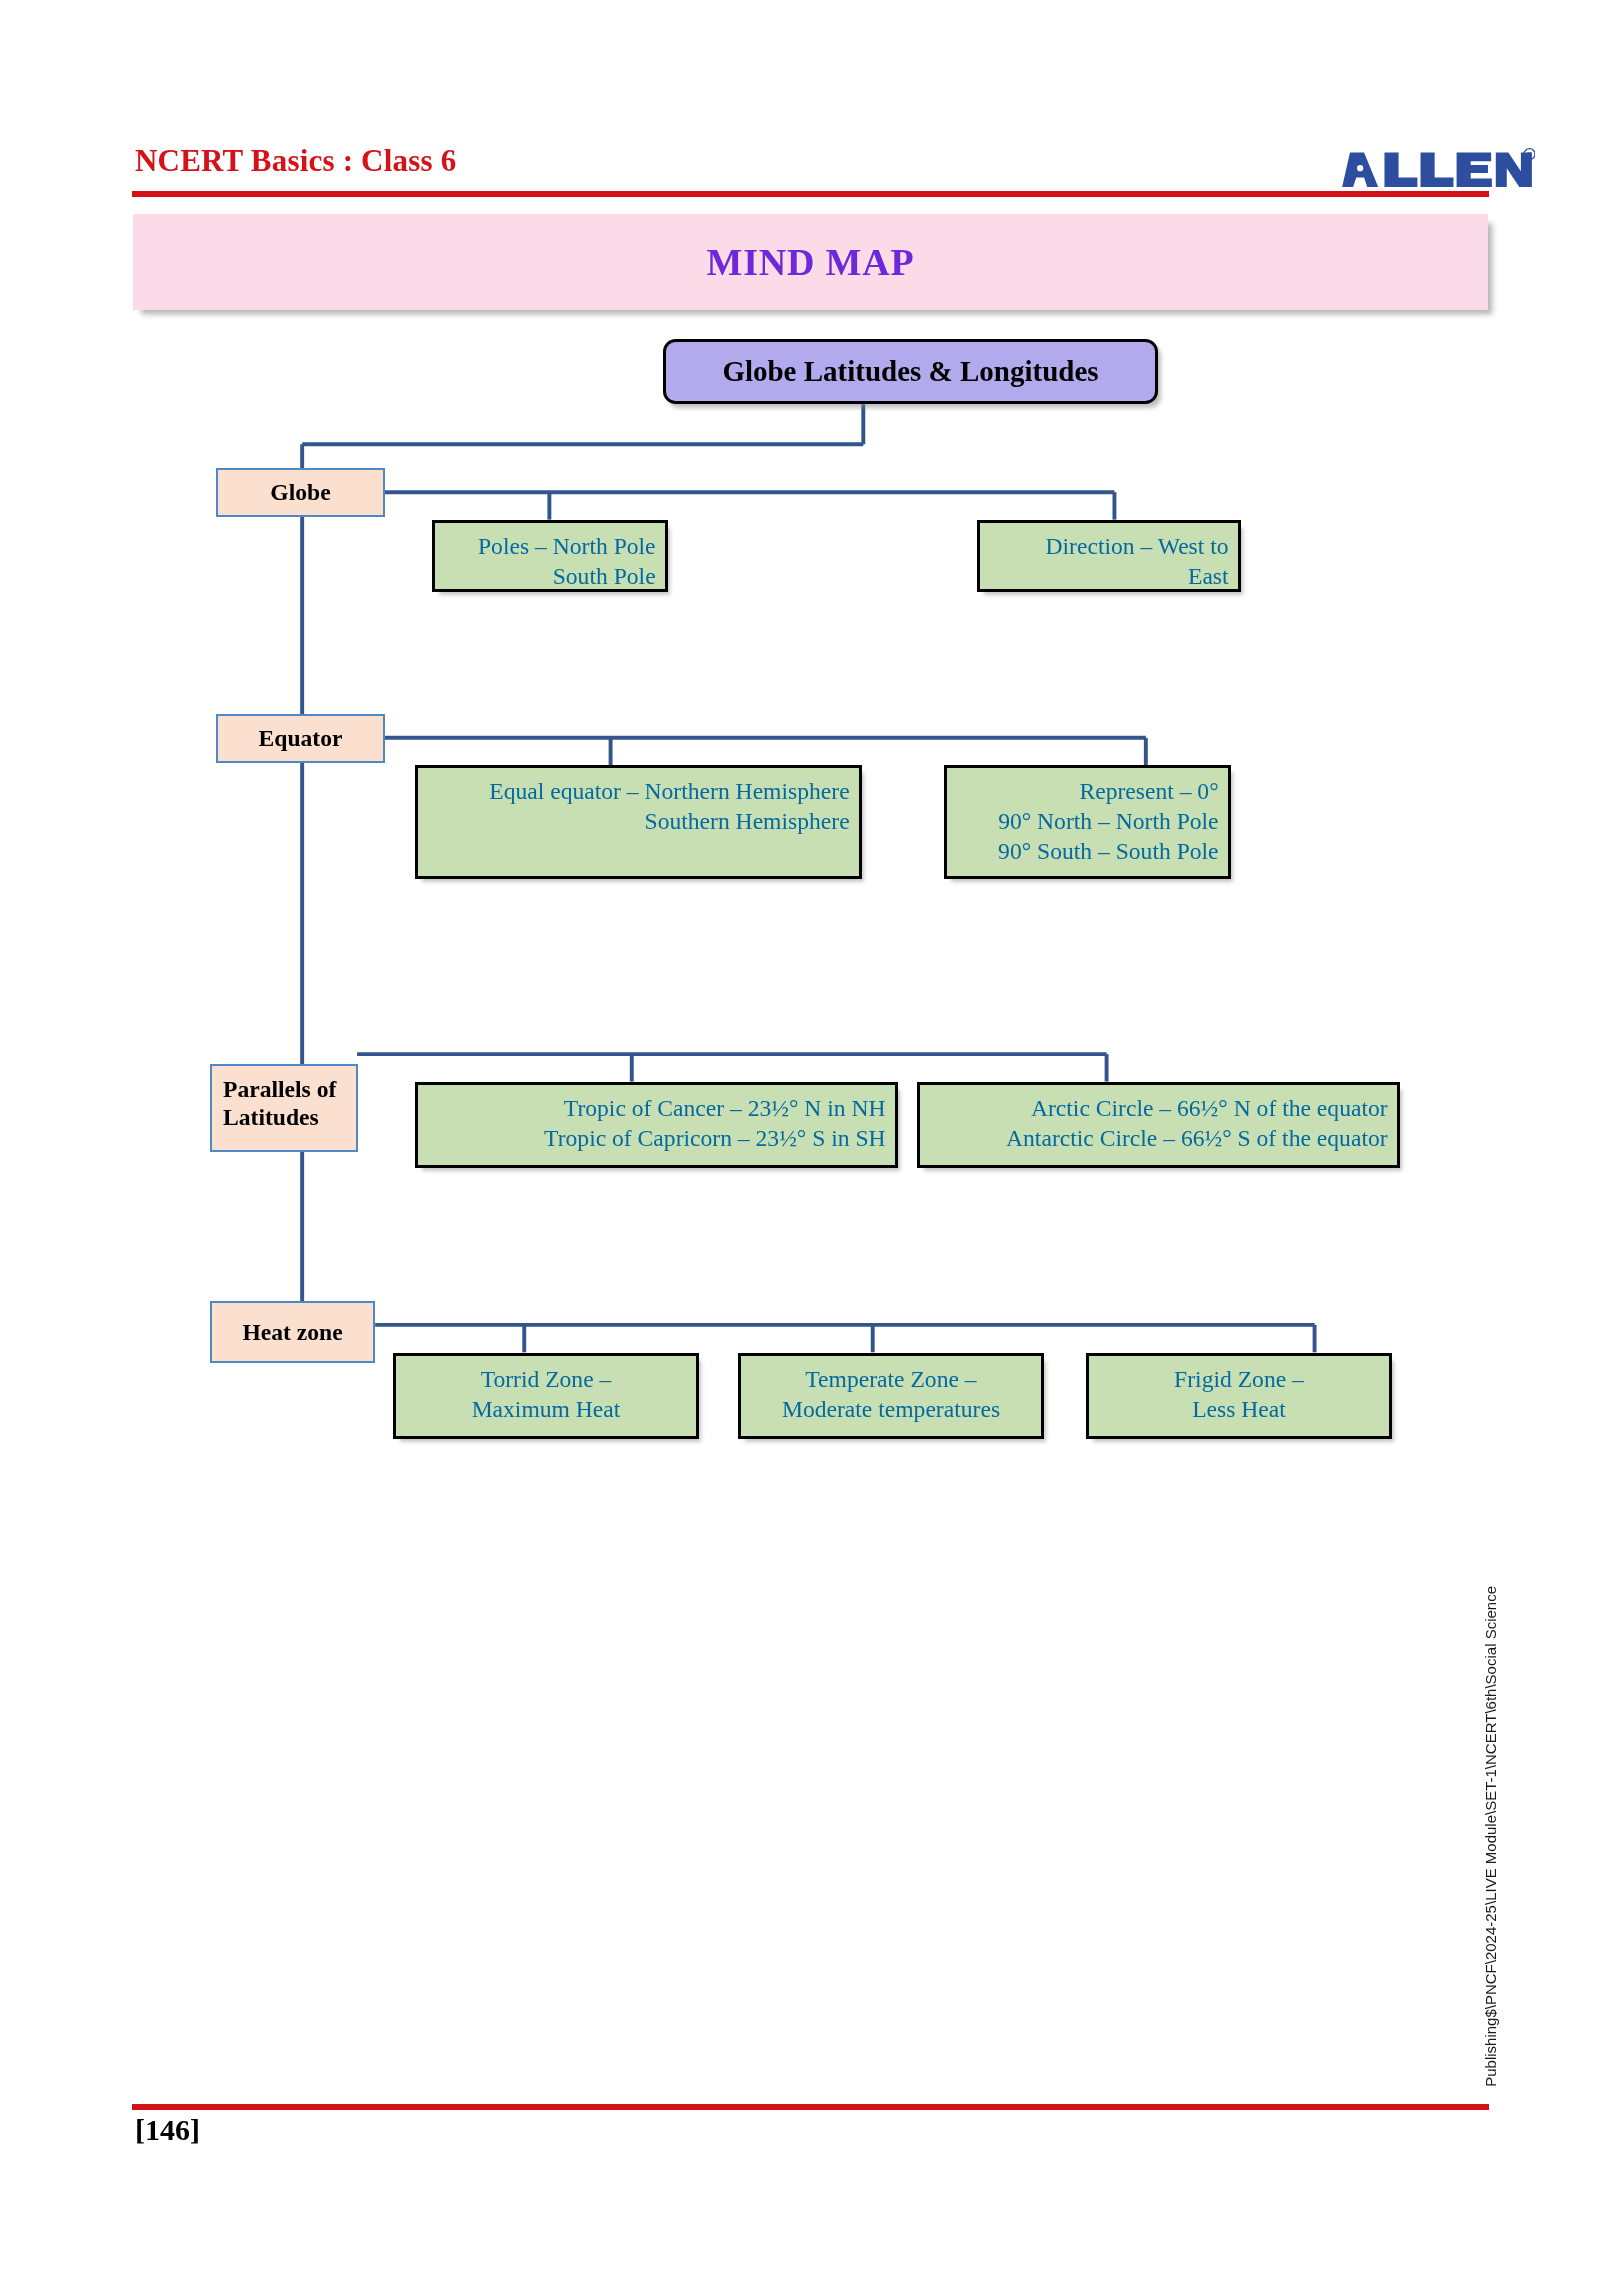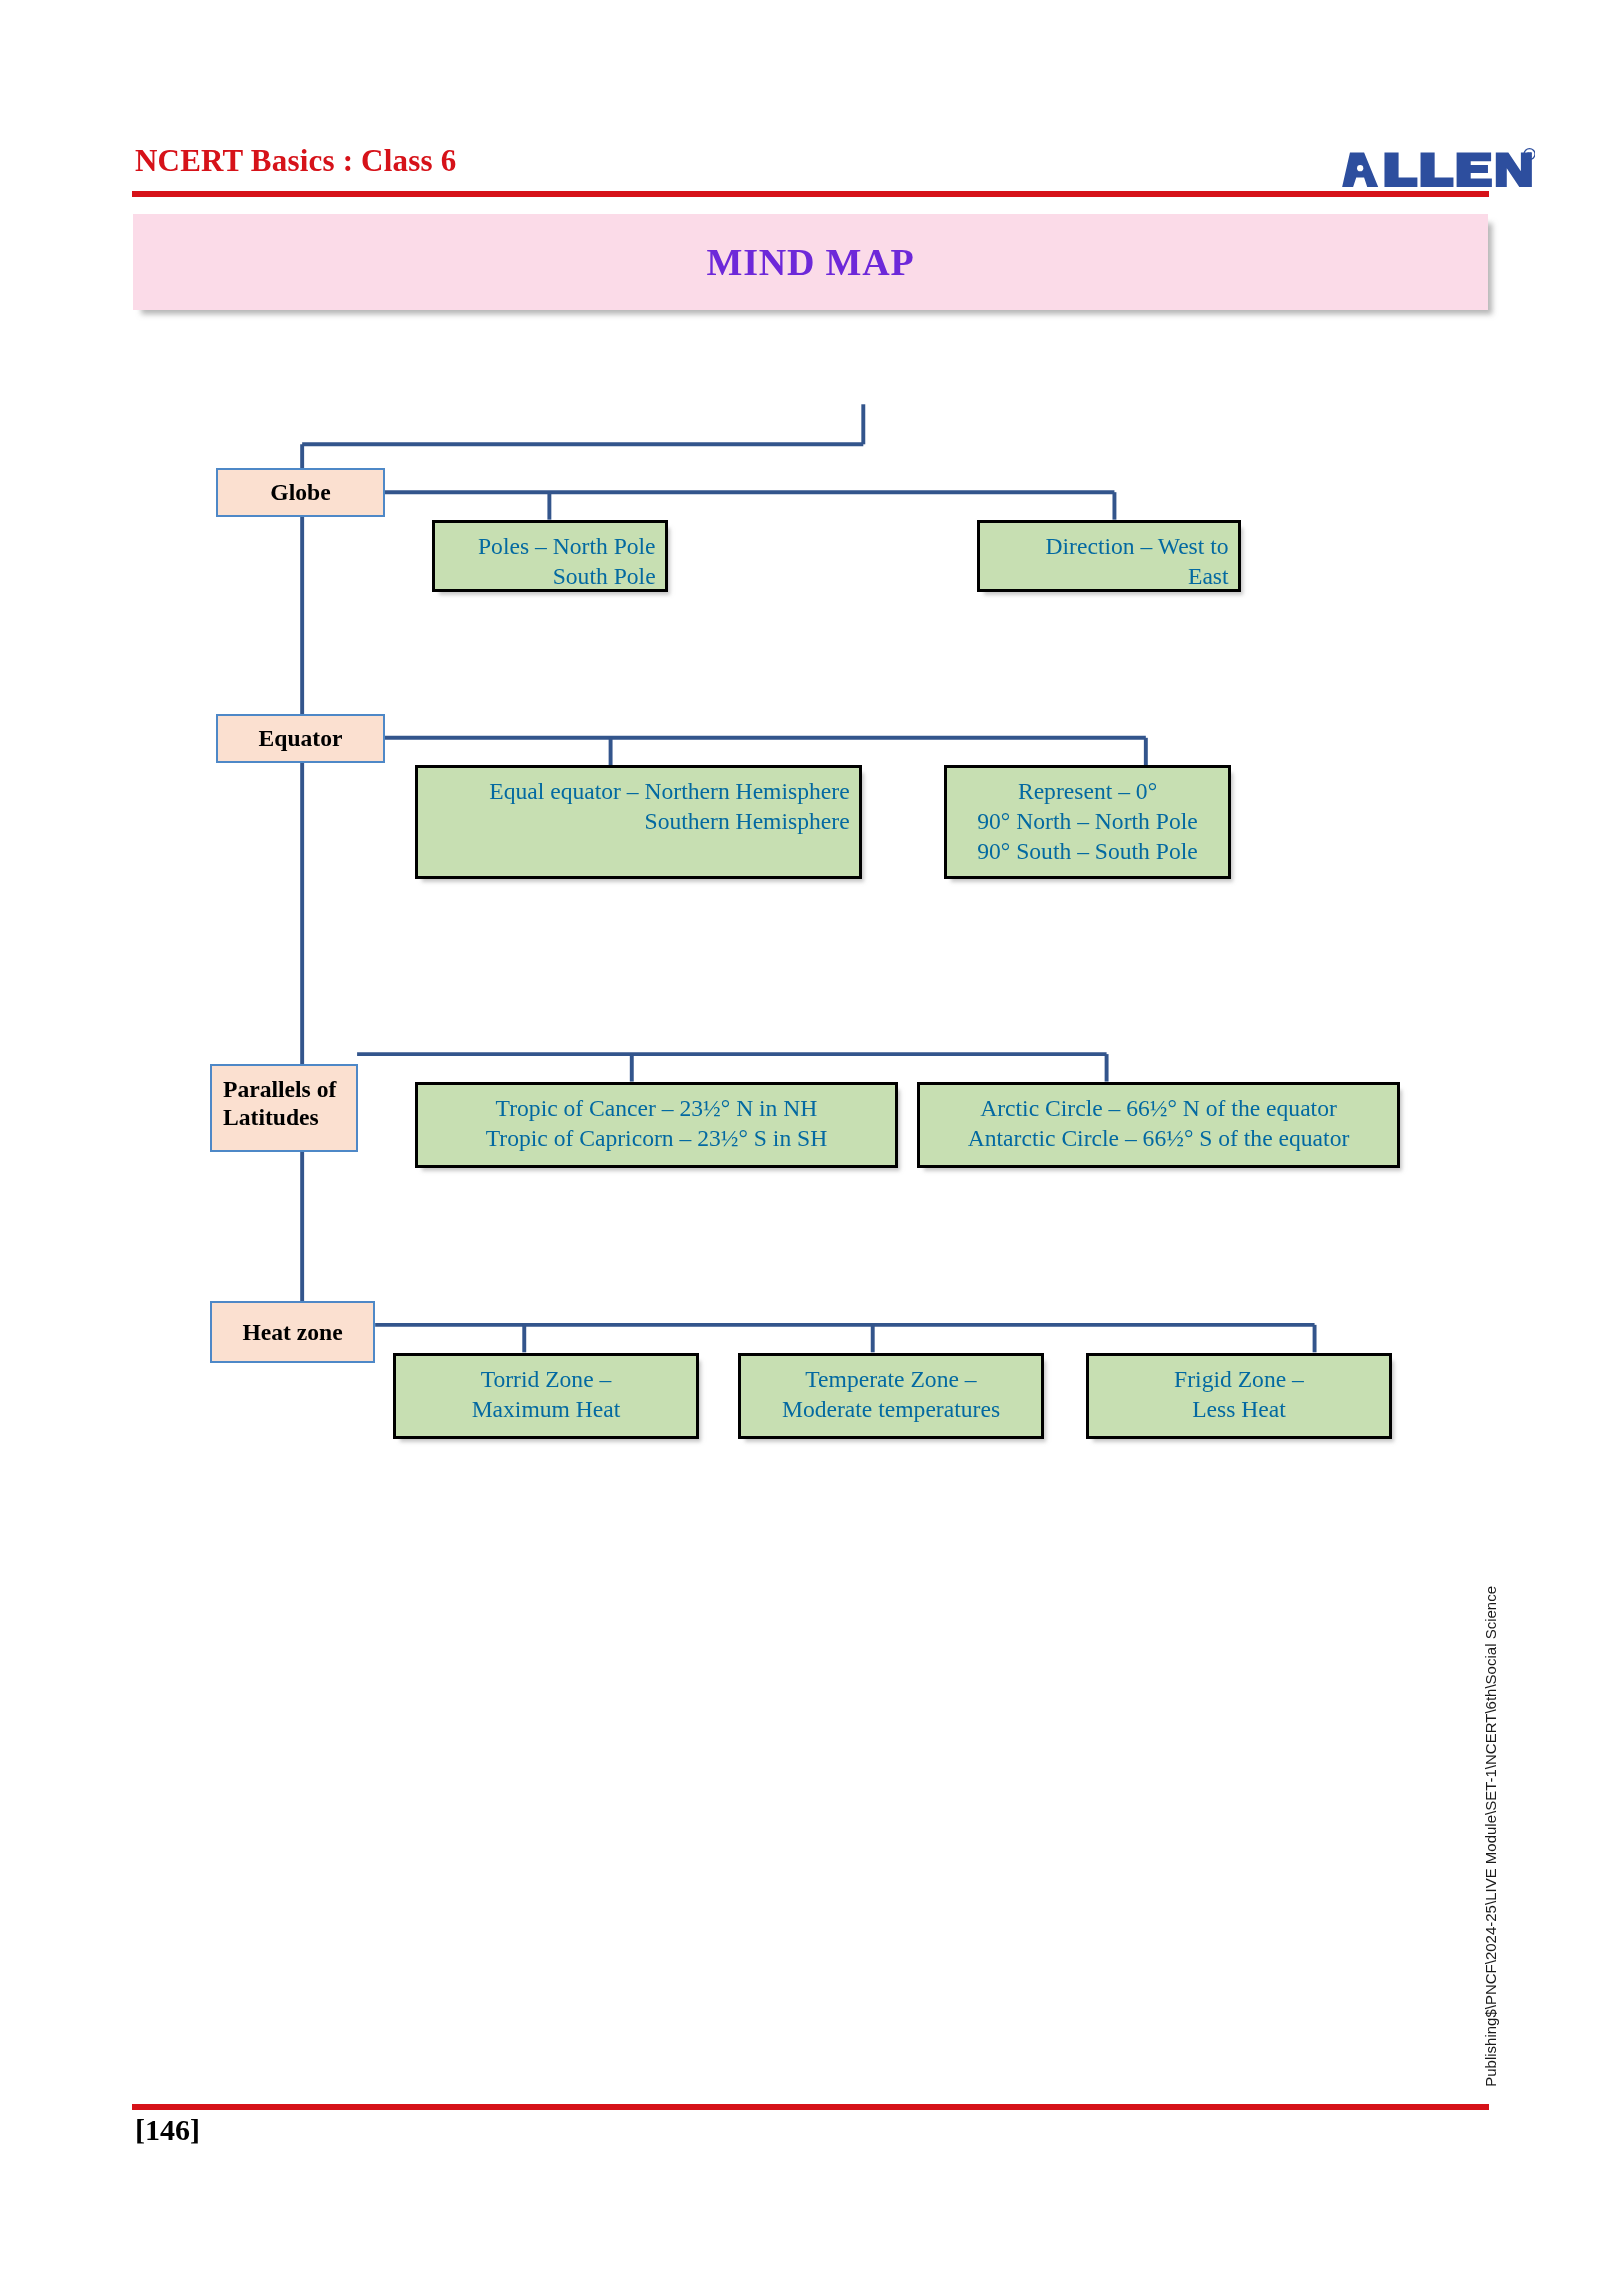--- a/index.html
+++ b/index.html
@@ -117,21 +117,21 @@
     background: #c7dfb2;
     border: 3.1px solid #000000;
     font-size: 23.6px;
     color: #0369a1;
     line-height: 1.28;
     padding: 7.9px 9.4px 7.9px 9.4px;
     box-shadow: 4.7px 5.5px 3.9px -2.4px rgba(150,150,150,0.55);
     box-sizing: border-box;
   }
   .leaf-node .ln { display: block; white-space: nowrap; }
-  .leaf-node.align-left   { text-align: center; }
+  .leaf-node.align-left   { text-align: right; }
   .leaf-node.align-right  { text-align: right; }
   .leaf-node.align-center { text-align: center; }
 
   
   #footer-rule {
     position: absolute;
     left: 132px;
     top: 2104px;
     width: 1357px;
     height: 5.5px;
@@ -214,20 +214,21 @@
       <line x1="805" y1="1343" x2="805" y2="1378"></line>
       <line x1="1410" y1="1343" x2="1410" y2="1378"></line>
 
       <line x1="478" y1="1688" x2="1675" y2="1688"></line>
       <line x1="668" y1="1688" x2="668" y2="1723"></line>
       <line x1="1112" y1="1688" x2="1112" y2="1723"></line>
       <line x1="1675" y1="1688" x2="1675" y2="1723"></line>
     </g>
   </svg>
 
+  <div class="node root-node" style="left:663px; top:339px; width:495px; height:65px;">Globe Latitudes &amp; Longitudes</div>
 
   <div class="node branch-node center" style="left:216px; top:468px; width:169px; height:49px;">Globe</div>
 
   <div class="node leaf-node align-right" style="left:432px; top:520px; width:236px; height:72px;">
     <span class="ln">Poles – North Pole</span>
     <span class="ln">South Pole</span>
   </div>
 
   <div class="node leaf-node align-right" style="left:977px; top:520px; width:264px; height:72px;">
     <span class="ln">Direction – West to</span>

